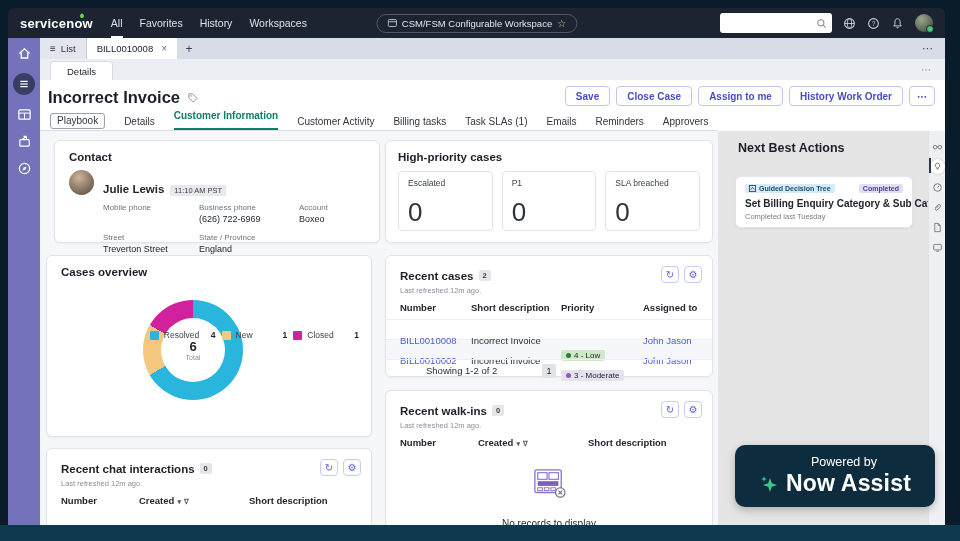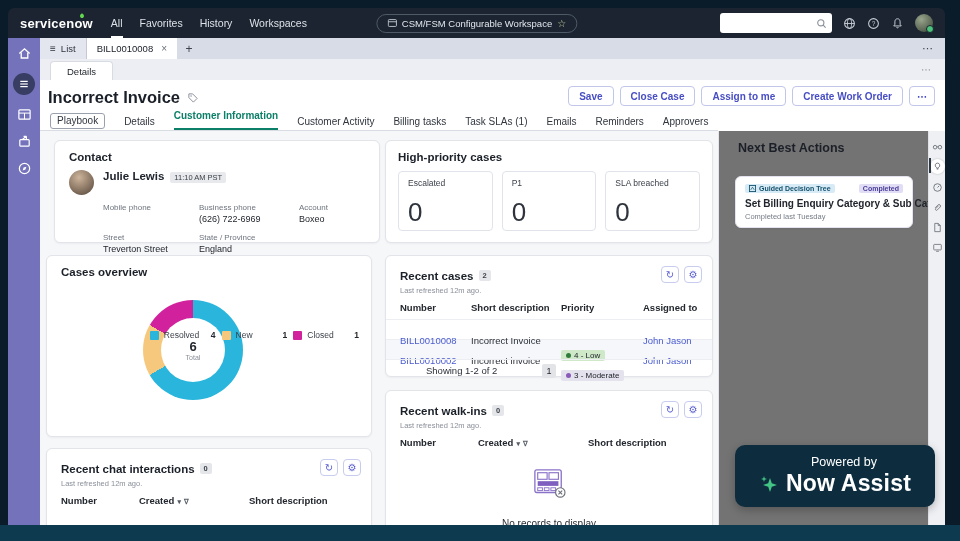--- a/index.html
+++ b/index.html
@@ -66,38 +66,38 @@
                  margin-left:6px; cursor:pointer; }
   .btn-more { padding:0 7px; }
 
   .subtab-row { position:absolute; left:0; top:33px; width:678px; height:18px; border-bottom:1px solid #d9dce3;
                 display:flex; align-items:flex-end; gap:19px; padding-left:10px; }
   .subtab { font-size:10px; color:#30353e; padding-bottom:3px; white-space:nowrap; cursor:pointer; }
   .subtab.focused { border:1px solid #9aa0ac; border-radius:3px; padding:1px 6px 2px; margin-bottom:1px; }
   .subtab.active { color:#0b7f67; font-weight:bold; border-bottom:2px solid #0b7f67; padding-bottom:7px; }
 
   .canvas { position:absolute; left:0; top:51px; width:678px; height:394px; background:#f6f7f9; overflow:hidden; }
-  .panel { position:absolute; left:678px; top:51px; width:210px; height:394px; background:#737373;
+  .panel { position:absolute; left:678px; top:51px; width:210px; height:394px; background:#e5e5e5;
            border-left:1px solid #e4e4ec; overflow:hidden;padding-left:34px; }
   .rail { position:absolute; left:888px; top:51px; width:17px; height:394px; background:#eef0f3;
           border-left:1px solid #e0e2e8; }
 
   .card { position:absolute; background:#fff; border:1px solid #e2e4ea; border-radius:6px;
           box-shadow:0 1px 2px rgba(30,35,50,.05); }
   .card-title { font-size:11.5px; font-weight:bold; color:#1b2029; }
   .count-badge { display:inline-block; background:#e4e6ea; color:#3c4148; font-size:7.5px; font-weight:bold;
                  padding:1px 4px; border-radius:2px; margin-left:5px; vertical-align:2px; }
   .refreshed { font-size:7.5px; color:#8a8f99; margin-top:2px; }
   .card-actions { position:absolute; right:10px; top:10px; display:flex; }
   .icon-btn { width:18px; height:17px; border:1px solid #c8ccee; border-radius:4px; background:#fff;
               color:#5a5fd0; font-size:10px; line-height:15px; text-align:center; margin-left:5px; cursor:pointer; }
 
   
   .c-contact { left:14px; top:9px; width:326px; height:103px; padding:10px 14px; }
-  .contact-person { display:flex; align-items:flex-start; gap:9px; margin-top:7px; }
+  .contact-person { display:flex; align-items:flex-end; gap:9px; margin-top:7px; }
   .contact-avatar { width:25px; height:25px; border-radius:50%;
                     background:radial-gradient(circle at 40% 30%, #cdb49b, #7d6a59 65%, #4e4138); }
   .contact-name { font-size:11.5px; font-weight:bold; color:#20252e; }
   .time-badge { background:#e8e9ed; color:#3c4148; font-size:7.5px; padding:1px 4px; border-radius:2px; margin-left:6px; font-weight:normal; }
   .fields { margin:8px 0 0 34px; display:grid; grid-template-columns:96px 100px 96px 1fr; row-gap:9px; }
   .f-label { font-size:8px; color:#6e747e; margin-bottom:2px; }
   .f-value { font-size:9px; color:#23272e; }
 
   
   .c-hp { left:345px; top:9px; width:328px; height:103px; padding:10px 12px; }
@@ -279,21 +279,21 @@
         <span>Incorrect Invoice</span>
         <svg class="tag-icon" viewBox="0 0 16 16">
             <path d="M2.5 2.5 h5 L13.5 8.5 L8.5 13.5 L2.5 7.5 Z" fill="none" stroke="currentColor" stroke-width="1.3"></path>
             <circle cx="5.4" cy="5.4" r="1" fill="currentColor"></circle>
           </svg>
       </div>
       <div class="header-btns">
         <button class="btn-outline">Save</button>
         <button class="btn-outline">Close Case</button>
         <button class="btn-outline">Assign to me</button>
-        <button class="btn-outline">Create Work Order</button>
+        <button class="btn-outline">History Work Order</button>
         <button class="btn-outline btn-more">⋯</button>
       </div>
     </div>
 
     <div class="subtab-row">
       <div class="subtab focused">Playbook</div>
       <div class="subtab">Details</div>
       <div class="subtab active">Customer Information</div>
       <div class="subtab">Customer Activity</div>
       <div class="subtab">Billing tasks</div>

